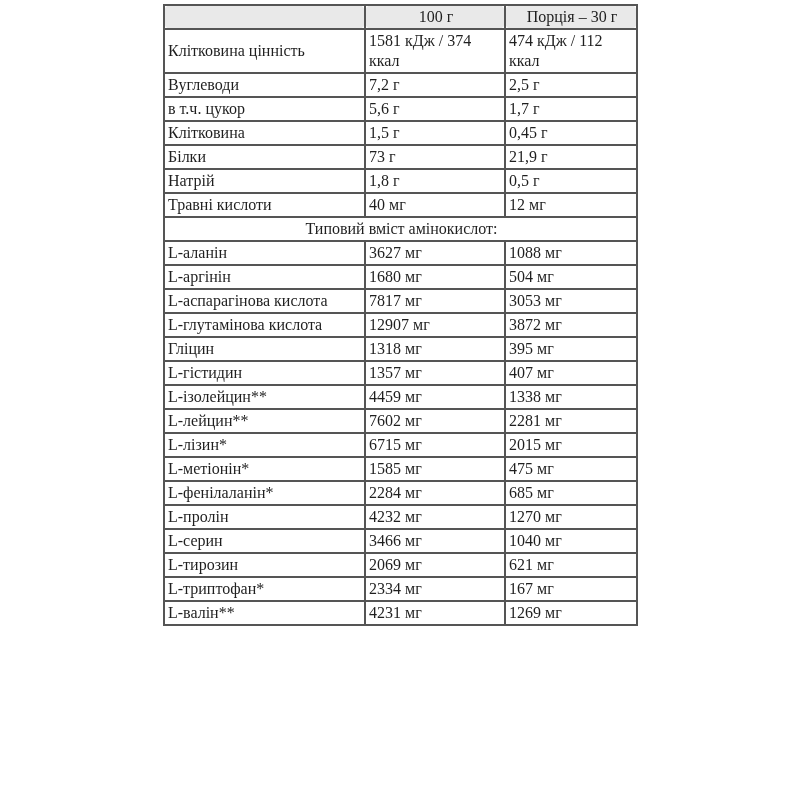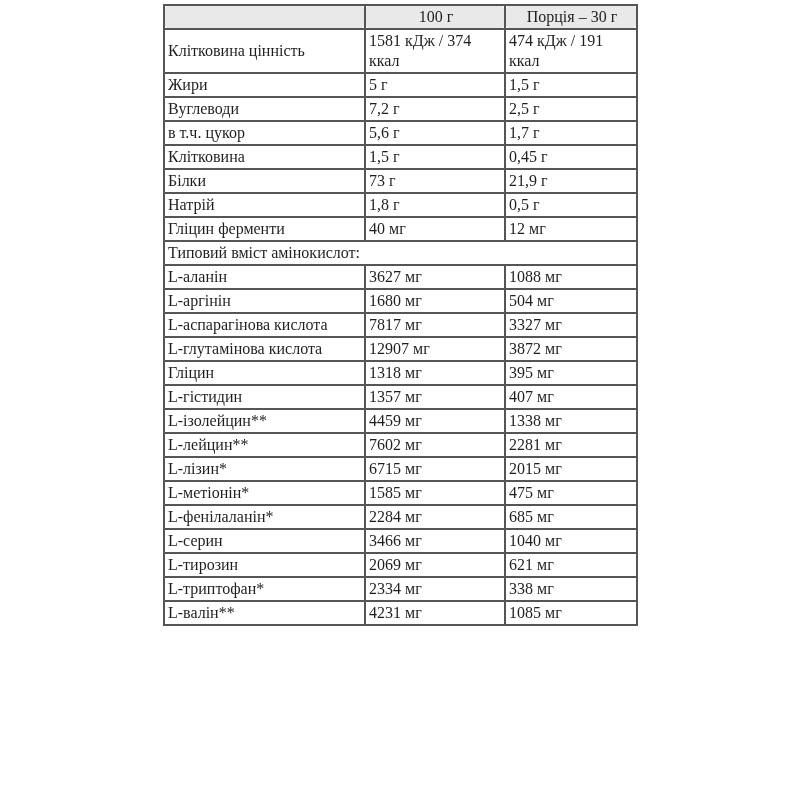--- a/index.html
+++ b/index.html
@@ -46,21 +46,21 @@
     overflow: hidden;
     word-wrap: break-word;
   }
   thead th {
     background: var(--header-bg);
     text-align: center;
     height: 18px;
     border-radius: 7px;
   }
   td.section {
-    text-align: left;
+    text-align: center;
   }
 </style>
 </head>
 <body>
 
 <div class="page">
   <table class="nutrition-table">
     <colgroup>
       <col class="c1">
       <col class="c2">
@@ -71,28 +71,23 @@
         <th></th>
         <th>100 г</th>
         <th>Порція – 30 г</th>
       </tr>
     </thead>
     <tbody>
 
         <tr>
           <td>Клітковина цінність</td>
           <td>1581 кДж / 374 ккал</td>
-          <td>474 кДж / 191 ккал</td>
-        </tr>
-
-        <tr>
-          <td>Жири</td>
-          <td>5 г</td>
-          <td>1,5 г</td>
-        </tr>
+          <td>474 кДж / 112 ккал</td>
+        </tr>
+
 
 
         <tr>
           <td>Вуглеводи</td>
           <td>7,2 г</td>
           <td>2,5 г</td>
         </tr>
 
         <tr>
           <td>в т.ч. цукор</td>
@@ -112,21 +107,21 @@
           <td>21,9 г</td>
         </tr>
 
         <tr>
           <td>Натрій</td>
           <td>1,8 г</td>
           <td>0,5 г</td>
         </tr>
 
         <tr>
-          <td>Гліцин ферменти</td>
+          <td>Травні кислоти</td>
           <td>40 мг</td>
           <td>12 мг</td>
         </tr>
       </tbody>
     <tbody>
       <tr>
         <td class="section" colspan="3">Типовий вміст амінокислот:</td>
       </tr>
     </tbody>
     <tbody>
@@ -139,21 +134,21 @@
 
         <tr>
           <td>L-аргінін</td>
           <td>1680 мг</td>
           <td>504 мг</td>
         </tr>
 
         <tr>
           <td>L-аспарагінова кислота</td>
           <td>7817 мг</td>
-          <td>3327 мг</td>
+          <td>3053 мг</td>
         </tr>
 
 
         <tr>
           <td>L-глутамінова кислота</td>
           <td>12907 мг</td>
           <td>3872 мг</td>
         </tr>
 
         <tr>
@@ -191,40 +186,45 @@
           <td>1585 мг</td>
           <td>475 мг</td>
         </tr>
 
         <tr>
           <td>L-фенілаланін*</td>
           <td>2284 мг</td>
           <td>685 мг</td>
         </tr>
 
+        <tr>
+          <td>L-пролін</td>
+          <td>4232 мг</td>
+          <td>1270 мг</td>
+        </tr>
 
         <tr>
           <td>L-серин</td>
           <td>3466 мг</td>
           <td>1040 мг</td>
         </tr>
 
 
         <tr>
           <td>L-тирозин</td>
           <td>2069 мг</td>
           <td>621 мг</td>
         </tr>
 
         <tr>
           <td>L-триптофан*</td>
           <td>2334 мг</td>
-          <td>338 мг</td>
+          <td>167 мг</td>
         </tr>
 
         <tr>
           <td>L-валін**</td>
           <td>4231 мг</td>
-          <td>1085 мг</td>
+          <td>1269 мг</td>
         </tr>
       </tbody>
   </table>
 </div>
 
 </body></html>

